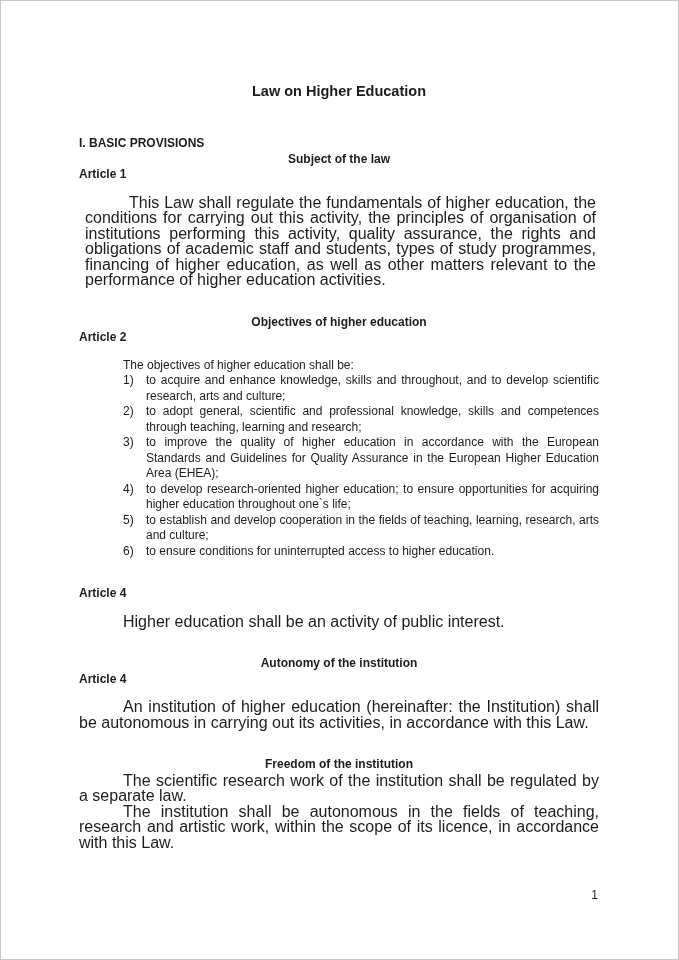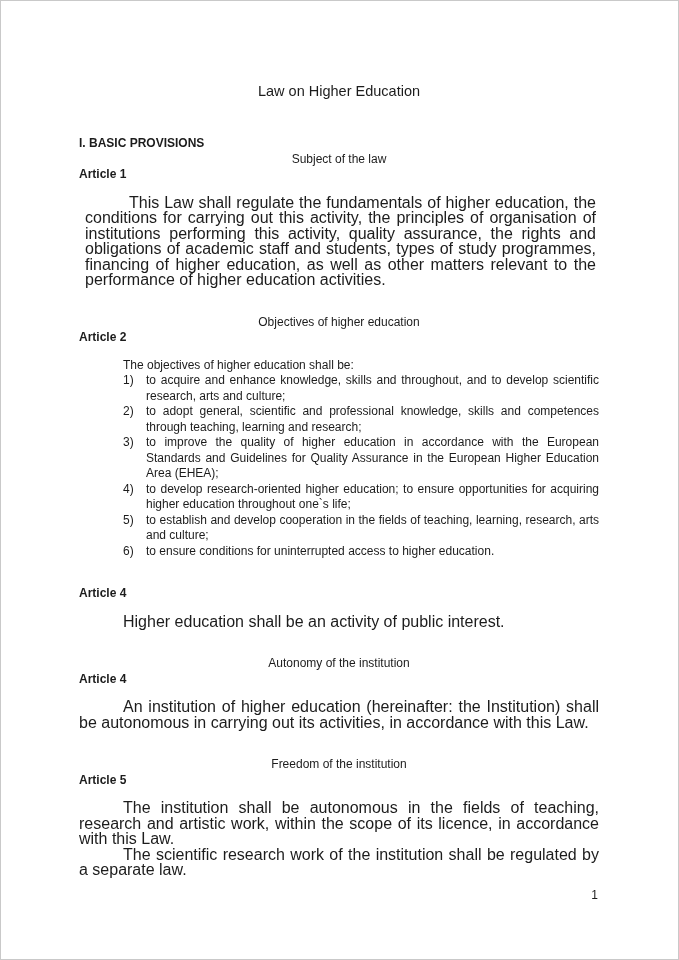--- a/index.html
+++ b/index.html
@@ -14,34 +14,34 @@
     width: 679px;
     height: 960px;
     background: #ffffff;
     border: 1px solid #c9c9c9;
     position: relative;
     padding: 82px 79px 0 78px;
     overflow: hidden;
   }
   .doc-title {
     font-size: 14.5px;
-    font-weight: normal;
+    font-weight: bold;
     text-align: center;
     margin-bottom: 37px;
   }
   .section-heading {
     font-size: 12px;
     font-weight: bold;
     line-height: 15.5px;
   }
   .article { margin-top: 27px; }
   .article.first { margin-top: 0; }
   .article-heading {
     font-size: 12px;
-    font-weight: normal;
+    font-weight: bold;
     text-align: center;
     line-height: 15.5px;
   }
   .article-label {
     font-size: 12px;
     font-weight: bold;
     line-height: 15.5px;
     margin-bottom: 12px;
   }
   p.para {
@@ -124,20 +124,19 @@
   </section>
 
   <section class="article">
     <div class="article-heading">Autonomy of the institution</div>
     <div class="article-label">Article 4</div>
     <p class="para indent">An institution of higher education (hereinafter: the Institution) shall be autonomous in carrying out its activities, in accordance with this Law.</p>
   </section>
 
   <section class="article">
     <div class="article-heading">Freedom of the institution</div>
-    <div class="article-label">Article 5</div>
+    <p class="para indent">The scientific research work of the institution shall be regulated by a separate law.</p>
     <p class="para indent">The institution shall be autonomous in the fields of teaching, research and artistic work, within the scope of its licence, in accordance with this Law.</p>
-    <p class="para indent">The scientific research work of the institution shall be regulated by a separate law.</p>
   </section>
 
   <div class="page-number">1</div>
 
 </div>
 
 </body></html>

